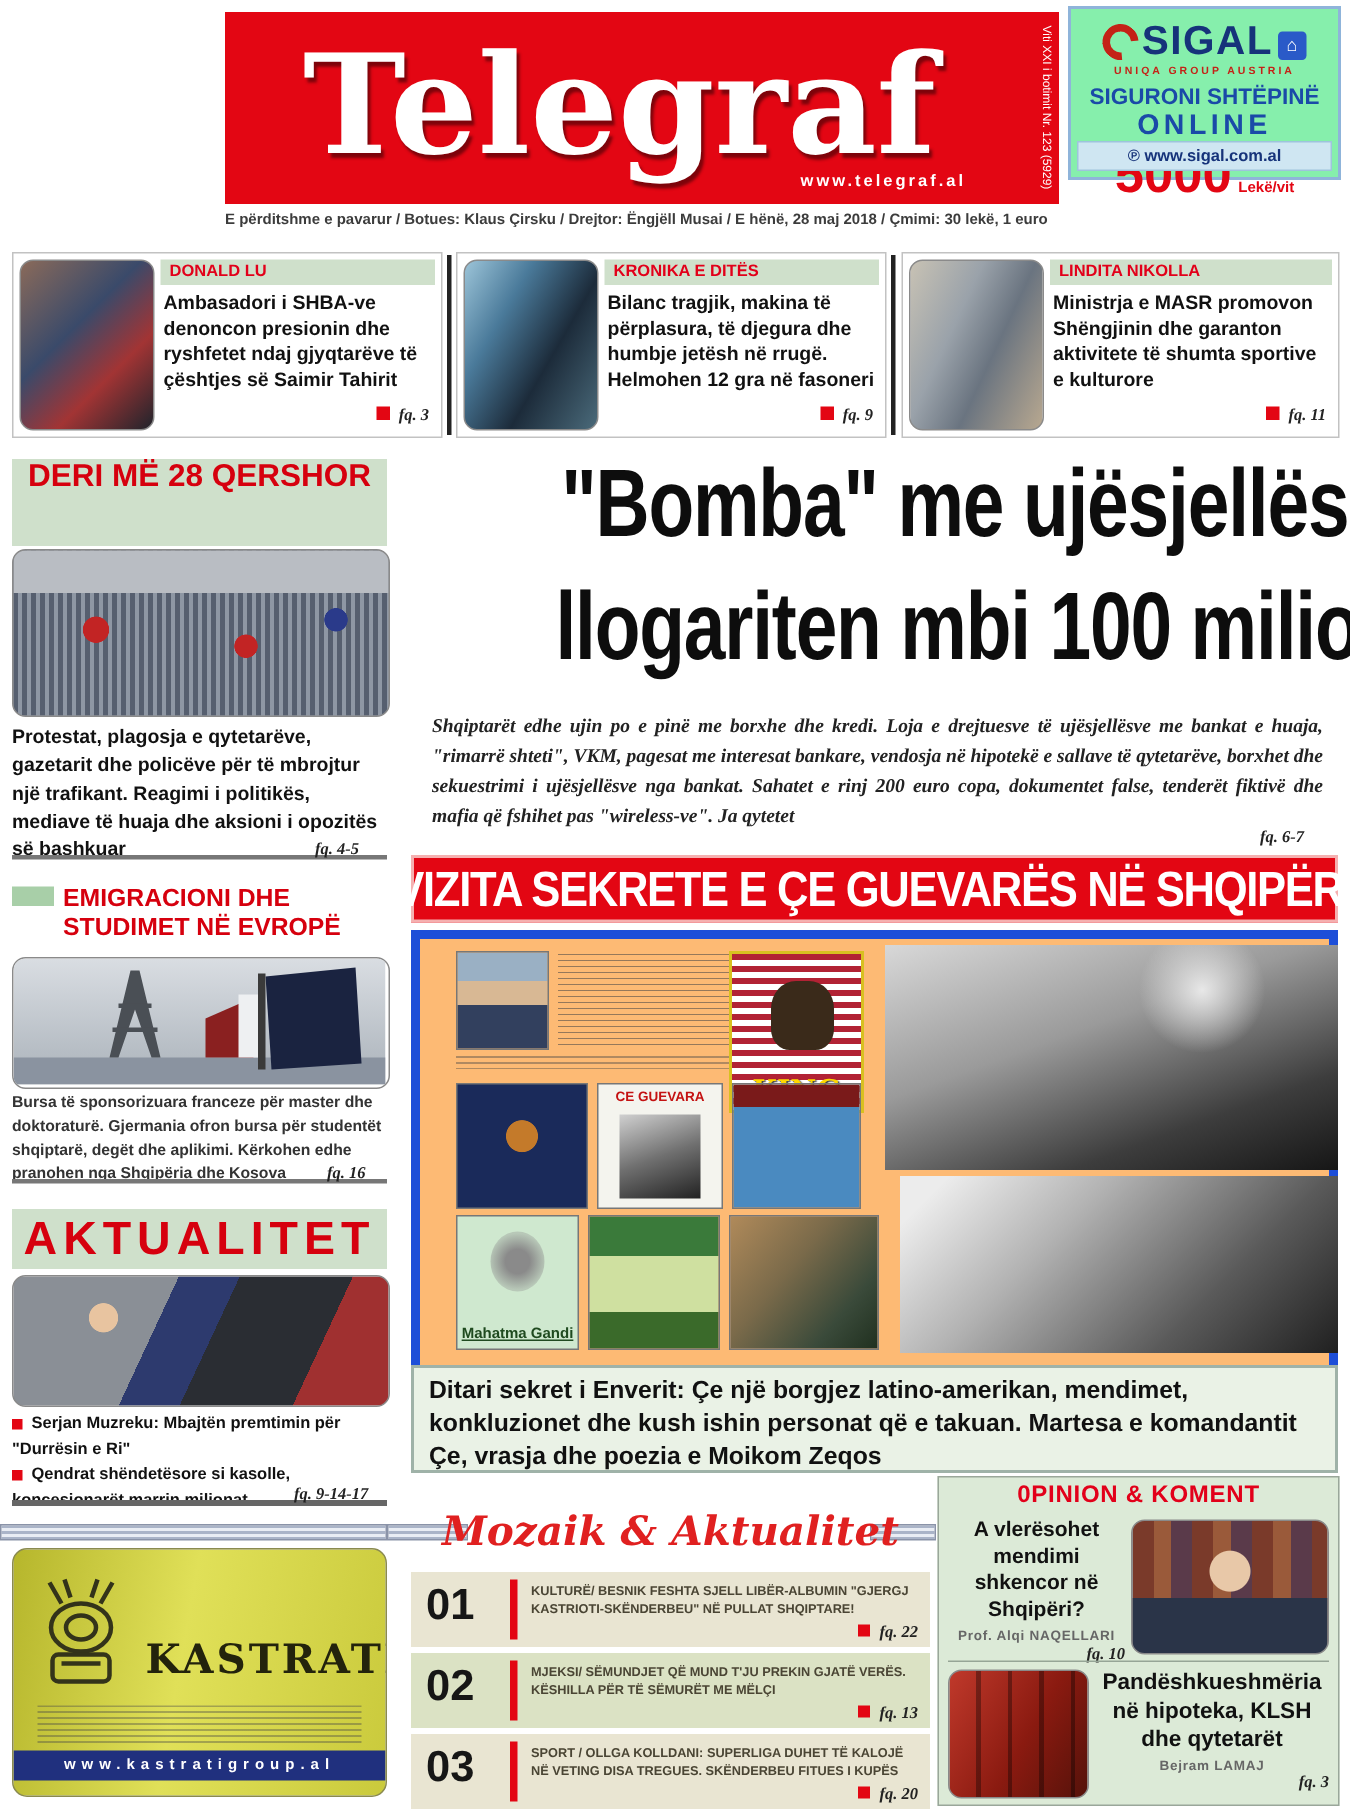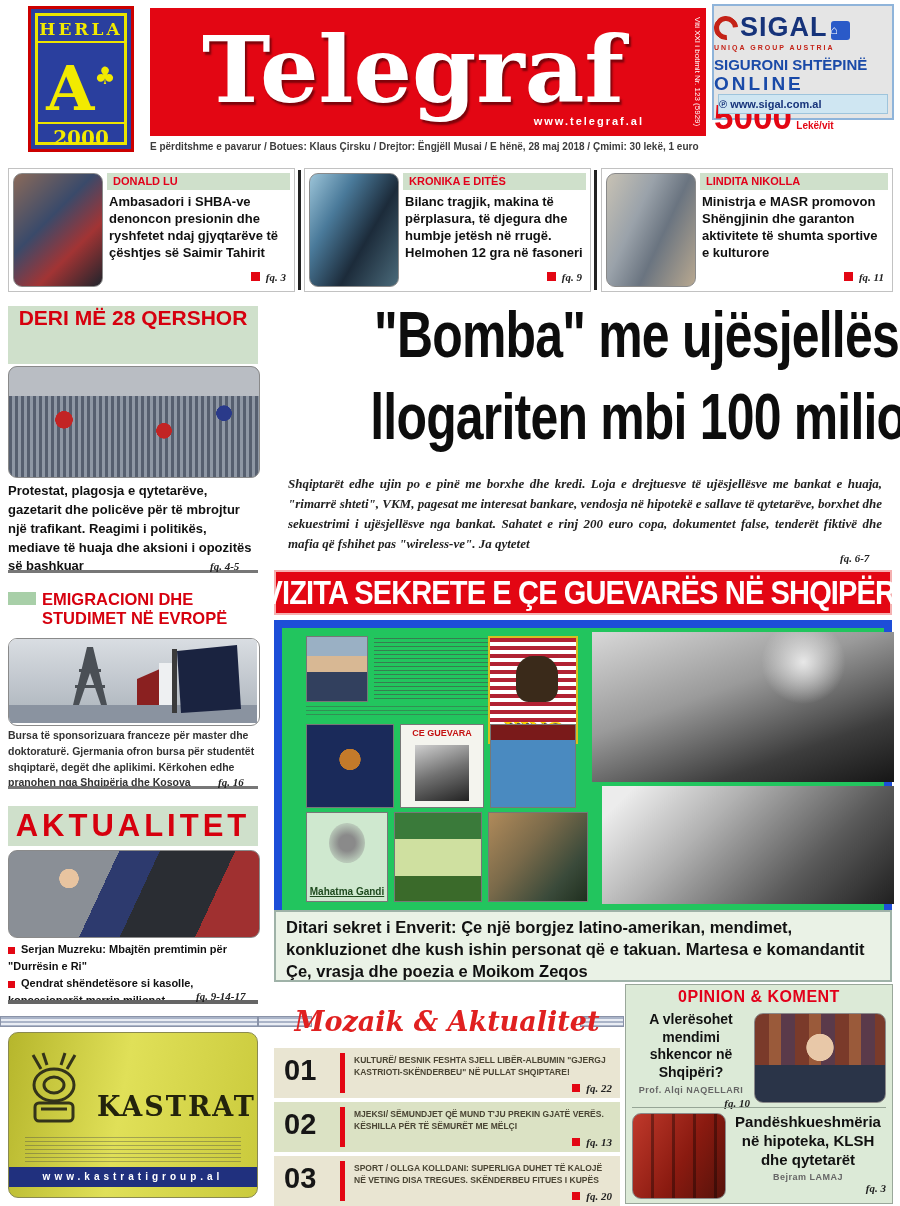--- a/index.html
+++ b/index.html
@@ -18,21 +18,21 @@
 
   
   #herla{left:28px;top:6px;width:106px;height:146px;background:#2a3f9e;border:3px solid #cc0000;box-sizing:border-box;}
   #herla .inner{position:absolute;inset:4px;border:3px solid #ece400;color:#f2ea00;text-align:center;font-family:"DejaVu Serif",serif;}
   #masthead{left:150px;top:8px;width:556px;height:128px;background:#e30613;}
   #masthead .title{position:absolute;left:0;right:30px;top:-4px;bottom:0;display:flex;align-items:center;justify-content:center;
      font-family:"DejaVu Serif",serif;font-weight:bold;font-size:92px;color:#fff;text-shadow:2px 3px 2px rgba(0,0,0,.45);}
   #masthead .site{position:absolute;right:62px;bottom:9px;color:#fff;font-size:11px;font-weight:bold;letter-spacing:2px;}
   #masthead .vert{position:absolute;right:4px;top:6px;bottom:6px;color:#fff;font-size:8px;writing-mode:vertical-rl;text-align:center;}
   #dateline{left:150px;top:141px;width:556px;font-size:10px;color:#3c3c3c;font-weight:bold;}
-  #sigal{left:712px;top:4px;width:182px;height:116px;background:#e5e5e5;border:2px solid #8fb4da;box-sizing:border-box;}
+  #sigal{left:712px;top:4px;width:182px;height:116px;background:#86efac;border:2px solid #8fb4da;box-sizing:border-box;text-align:center;}
   .sigal-s{display:inline-block;width:14px;height:14px;border:5px solid #c42217;border-radius:50%;border-right-color:transparent;transform:rotate(40deg);vertical-align:-4px;margin-right:2px;}
   .bluebox{display:inline-block;width:19px;height:19px;background:#2a5ac8;border-radius:3px;color:#fff;font-size:12px;line-height:19px;vertical-align:2px;margin-left:3px;}
 
   
   .teaser{top:168px;height:124px;background:#fff;border:1px solid #c2c2c2;box-sizing:border-box;}
   .teaser .pic{position:absolute;left:4px;top:4px;bottom:4px;width:88px;}
   .teaser .body{position:absolute;left:98px;right:4px;top:4px;bottom:4px;}
   .teaser .lab{height:17px;line-height:17px;padding-left:6px;font-size:11px;font-weight:bold;color:#e2001a;}
   .teaser .txt{padding:4px 2px 0 2px;font-size:13px;font-weight:bold;line-height:1.3;}
   .teaser .pg{position:absolute;right:4px;bottom:2px;}
@@ -49,21 +49,21 @@
   #kastrati .brand{position:absolute;left:88px;top:58px;font-family:"DejaVu Serif",serif;font-weight:bold;font-size:27px;letter-spacing:2px;color:#23230c;}
   #kastrati .bar{position:absolute;left:0;right:0;bottom:10px;height:20px;background:#20307e;color:#fff;
      font-size:10px;font-weight:bold;letter-spacing:4px;text-align:center;line-height:20px;}
 
   
   .hline{left:270px;width:626px;text-align:center;color:#0d0d0d;}
   #deck{left:288px;top:474px;width:594px;font-family:"Liberation Serif",serif;font-style:italic;font-weight:bold;
         font-size:13px;line-height:1.55;text-align:justify;color:#222;}
   #banner{left:274px;top:570px;width:618px;height:45px;background:#e30613;text-align:center;color:#fff;
           display:flex;align-items:center;justify-content:center;border:2px solid #f5b0b0;box-sizing:border-box;}
-  #collage{left:274px;top:620px;width:618px;height:344px;background:#22c55e;border:8px solid #1d4ed8;box-sizing:border-box;}
+  #collage{left:274px;top:620px;width:618px;height:344px;background:#fdba74;border:6px solid #1d4ed8;box-sizing:border-box;}
   .cover{position:absolute;border:1px solid #777;overflow:hidden;}
   #caption{left:274px;top:910px;width:618px;height:72px;background:#eaf2e6;border:2px solid #9fb2a8;box-sizing:border-box;
            font-size:16.5px;font-weight:bold;line-height:1.32;padding:5px 10px;overflow:hidden;}
 
   
   #moztitle{left:274px;top:1006px;width:346px;text-align:center;font-family:"DejaVu Serif",serif;
             font-style:italic;font-weight:bold;font-size:27px;color:#e02020;}
   .mozitem{left:274px;width:346px;height:50px;overflow:hidden;}
   .mozitem .num{position:absolute;left:10px;top:6px;font-size:29px;font-weight:bold;color:#161616;}
   .mozitem .rbar{position:absolute;left:66px;top:5px;bottom:5px;width:5px;background:#e30613;}
@@ -105,29 +105,20 @@
   .c-navy{background:radial-gradient(circle 26px at 50% 42%,#c47a2a 40%,#1a2a5a 42%),#1a2a5a;}
   .c-blue{background:linear-gradient(180deg,#7a1a1a 0 18%,#4a8ac0 18%);}
   .c-green{background:linear-gradient(180deg,#3a7a3a 0 30%,#cfe0a0 30% 72%,#3a6a2a 72%);}
   .flagband{background:repeating-linear-gradient(180deg,#b22234 0 4px,#ffffff 4px 8px);}
 </style>
 </head>
 <body>
 
 <div id="page">
 
-  <div class="abs" id="herla">
-    <div class="inner">
-      <div style="font-size:17px;font-weight:bold;letter-spacing:3px;margin-top:3px;border-bottom:2px solid #ece400;padding-bottom:2px;">HERLA</div>
-      <div style="font-size:62px;font-weight:bold;line-height:66px;">
-        <span>A</span><span style="font-size:24px;vertical-align:26px;">♣</span>
-      </div>
-      <div style="font-size:20px;font-weight:bold;border-top:2px solid #ece400;padding-top:2px;">2000</div>
-    </div>
-  </div>
 
   <div class="abs" id="masthead">
     <div class="title">Telegraf</div>
     <div class="site">www.telegraf.al</div>
     <div class="vert">Viti XXI i botimit Nr. 123 (5929)</div>
   </div>
   <div class="abs" id="dateline">E përditshme e pavarur / Botues: Klaus Çirsku / Drejtor: Ëngjëll Musai / E hënë, 28 maj 2018 / Çmimi: 30 lekë, 1 euro</div>
 
   <div class="abs" id="sigal">
     <div style="margin-top:6px;">

